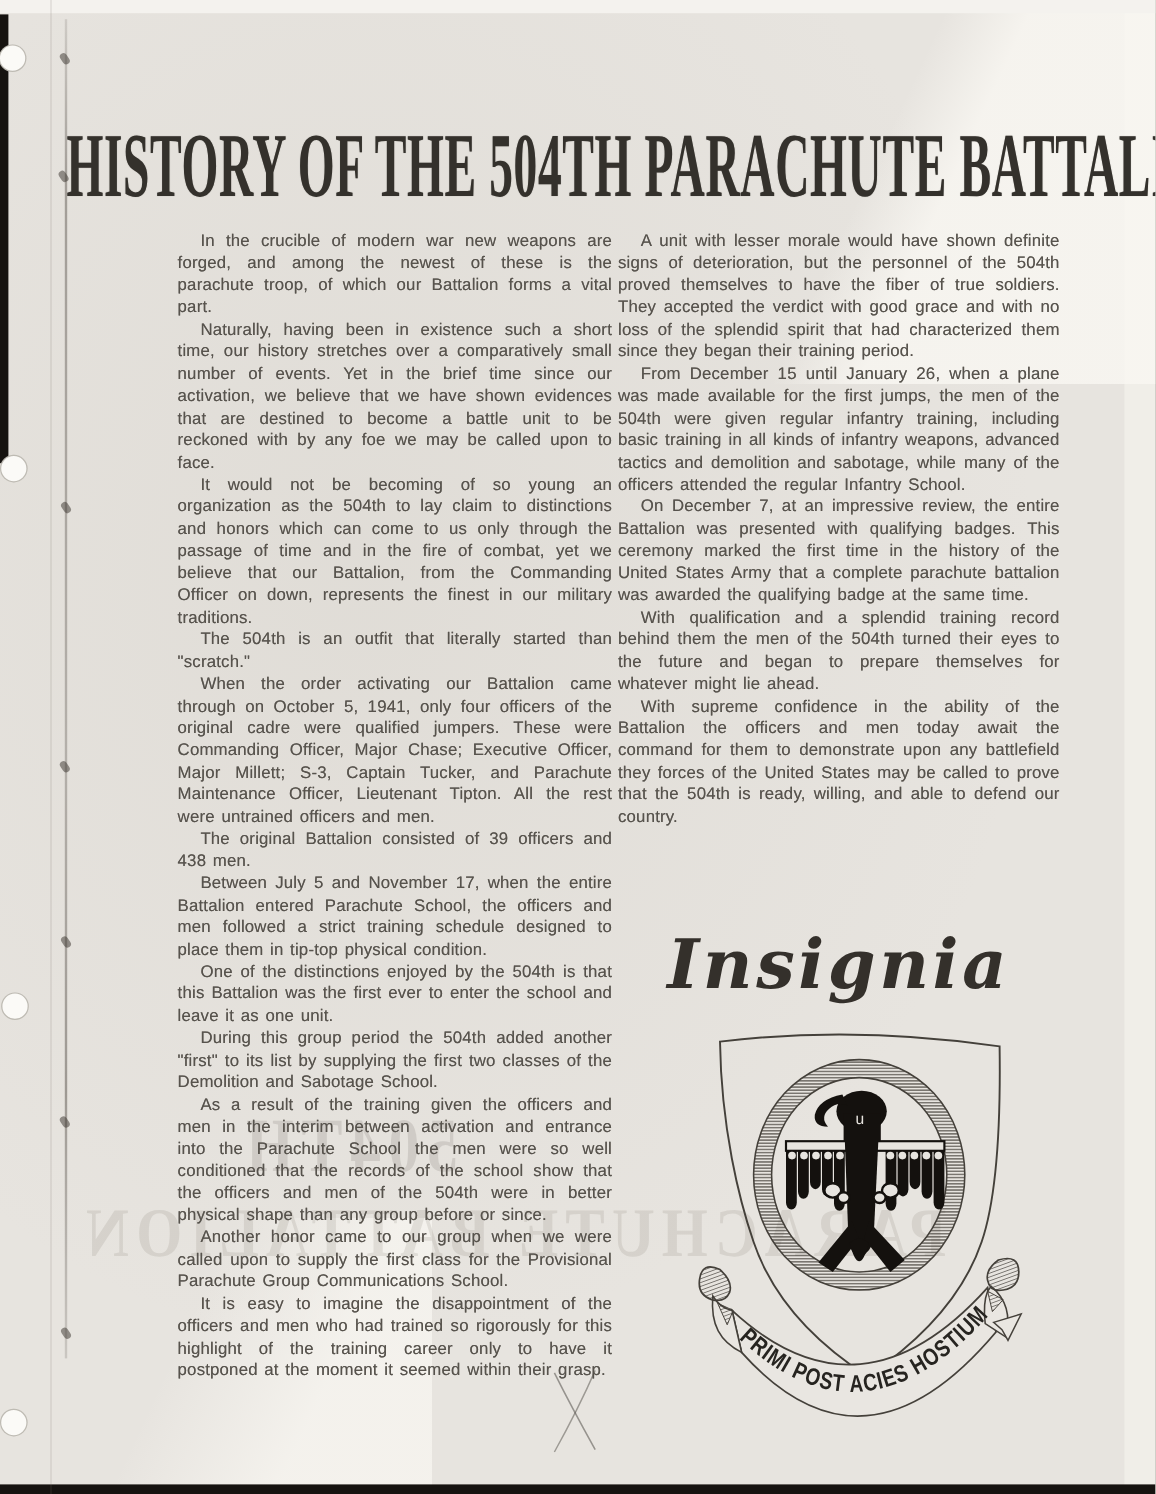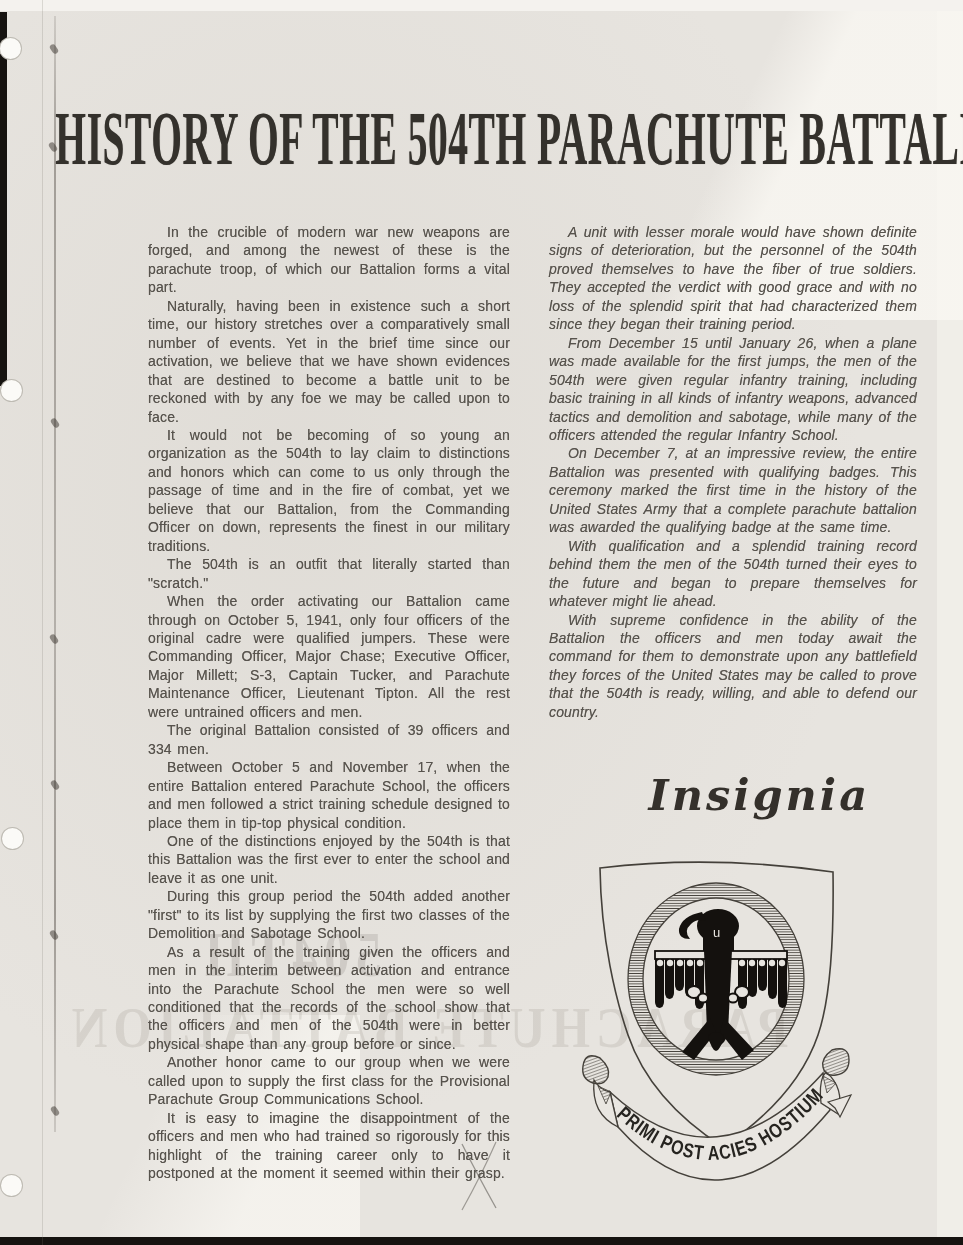--- a/index.html
+++ b/index.html
@@ -29,35 +29,35 @@
   .punch-hole{position:absolute;width:23px;height:23px;border-radius:50%;
     background:#fbfaf7;border:1px solid rgba(140,134,124,0.55);box-sizing:border-box;z-index:6;}
 
   .title-wrap{position:absolute;left:148px;top:100px;width:795px;display:flex;justify-content:center;z-index:4;}
   .title-text{font-family:"Liberation Serif",serif;font-weight:700;font-size:76px;line-height:1;
     color:#34312c;white-space:nowrap;transform:scaleX(0.52);transform-origin:center;
     letter-spacing:1px;text-shadow:0 0 1px rgba(52,49,44,0.45);}
 
   .col{position:absolute;top:191px;z-index:3;text-align:justify;
     font-size:14px;line-height:18.45px;color:#57534d;letter-spacing:0.15px;word-spacing:1.5px;
-    text-shadow:0 0 0.5px rgba(87,83,77,0.7);margin-top:32px;}
+    text-shadow:0 0 0.5px rgba(87,83,77,0.7);}
   .col-left{left:148px;width:362px;}
-  .col-right{left:549px;width:368px;font-style:italic;}
+  .col-right{left:515px;width:368px;}
   .col p{margin:0;text-indent:19px;}
 
   .ghost{position:absolute;z-index:1;font-family:"Liberation Serif",serif;font-weight:700;
     white-space:nowrap;text-align:center;}
   .ghost-1{left:60px;top:918px;width:460px;font-size:64px;color:rgba(122,117,108,0.20);
     transform:scale(-0.8,1);letter-spacing:8px;}
   .ghost-2{left:30px;top:994px;width:820px;font-size:58px;color:rgba(122,117,108,0.16);
     transform:scale(-0.85,1);letter-spacing:7px;}
 
-  .insignia-heading{position:absolute;left:570px;top:770px;width:300px;z-index:3;
-    text-align:right;font-family:"DejaVu Serif",serif;font-style:italic;font-weight:700;
-    font-size:43px;color:#34302b;letter-spacing:3px;}
+  .insignia-heading{position:absolute;left:556px;top:770px;width:300px;z-index:3;
+    text-align:left;font-family:"DejaVu Serif",serif;font-style:italic;font-weight:700;
+    font-size:57px;color:#34302b;letter-spacing:3px;}
 
   .crest{position:absolute;left:570px;top:850px;z-index:3;}
   .pencil-x{position:absolute;left:448px;top:1132px;z-index:4;}
 </style>
 </head>
 <body>
 
 <div class="page">
 
   <div class="shade vignette"></div>
@@ -90,22 +90,22 @@
   <div class="title-wrap">
     <span class="title-text">HISTORY OF THE 504TH PARACHUTE BATTALION</span>
   </div>
 
   <div class="col col-left">
       <p class="para">In the crucible of modern war new weapons are forged, and among the newest of these is the parachute troop, of which our Battalion forms a vital part.</p>
       <p class="para">Naturally, having been in existence such a short time, our history stretches over a comparatively small number of events.  Yet in the brief time since our activation, we believe that we have shown evidences that are destined to become a battle unit to be reckoned with by any foe we may be called upon to face.</p>
       <p class="para">It would not be becoming of so young an organization as the 504th to lay claim to distinctions and honors which can come to us only through the passage of time and in the fire of combat, yet we believe that our Battalion, from the Commanding Officer on down, represents the finest in our military traditions.</p>
       <p class="para">The 504th is an outfit that literally started than "scratch."</p>
       <p class="para">When the order activating our Battalion came through on October 5, 1941, only four officers of the original cadre were qualified jumpers.  These were Commanding Officer, Major Chase; Executive Officer, Major Millett; S-3, Captain Tucker, and Parachute Maintenance Officer, Lieutenant Tipton.  All the rest were untrained officers and men.</p>
-      <p class="para">The original Battalion consisted of 39 officers and 334 men.</p>
-      <p class="para">Between October 5 and November 17, when the entire Battalion entered Parachute School, the officers and men followed a strict training schedule designed to place them in tip-top physical condition.</p>
+      <p class="para">The original Battalion consisted of 39 officers and 438 men.</p>
+      <p class="para">Between July 5 and November 17, when the entire Battalion entered Parachute School, the officers and men followed a strict training schedule designed to place them in tip-top physical condition.</p>
       <p class="para">One of the distinctions enjoyed by the 504th is that this Battalion was the first ever to enter the school and leave it as one unit.</p>
       <p class="para">During this group period the 504th added another "first" to its list by supplying the first two classes of the Demolition and Sabotage School.</p>
       <p class="para">As a result of the training given the officers and men in the interim between activation and entrance into the Parachute School the men were so well conditioned that the records of the school show that the officers and men of the 504th were in better physical shape than any group before or since.</p>
       <p class="para">Another honor came to our group when we were called upon to supply the first class for the Provisional Parachute Group Communications School.</p>
       <p class="para">It is easy to imagine the disappointment of the officers and men who had trained so rigorously for this highlight of the training career only to have it postponed at the moment it seemed within their grasp.</p>
     </div>
   <div class="col col-right">
       <p class="para">A unit with lesser morale would have shown definite signs of deterioration, but the personnel of the 504th proved themselves to have the fiber of true soldiers. They accepted the verdict with good grace and with no loss of the splendid spirit that had characterized them since they began their training period.</p>
       <p class="para">From December 15 until January 26, when a plane was made available for the first jumps, the men of the 504th were given regular infantry training, including basic training in all kinds of infantry weapons, advanced tactics and demolition and sabotage, while many of the officers attended the regular Infantry School.</p>
       <p class="para">On December 7, at an impressive review, the entire Battalion was presented with qualifying badges.  This ceremony marked the first time in the history of the United States Army that a complete parachute battalion was awarded the qualifying badge at the same time.</p>

